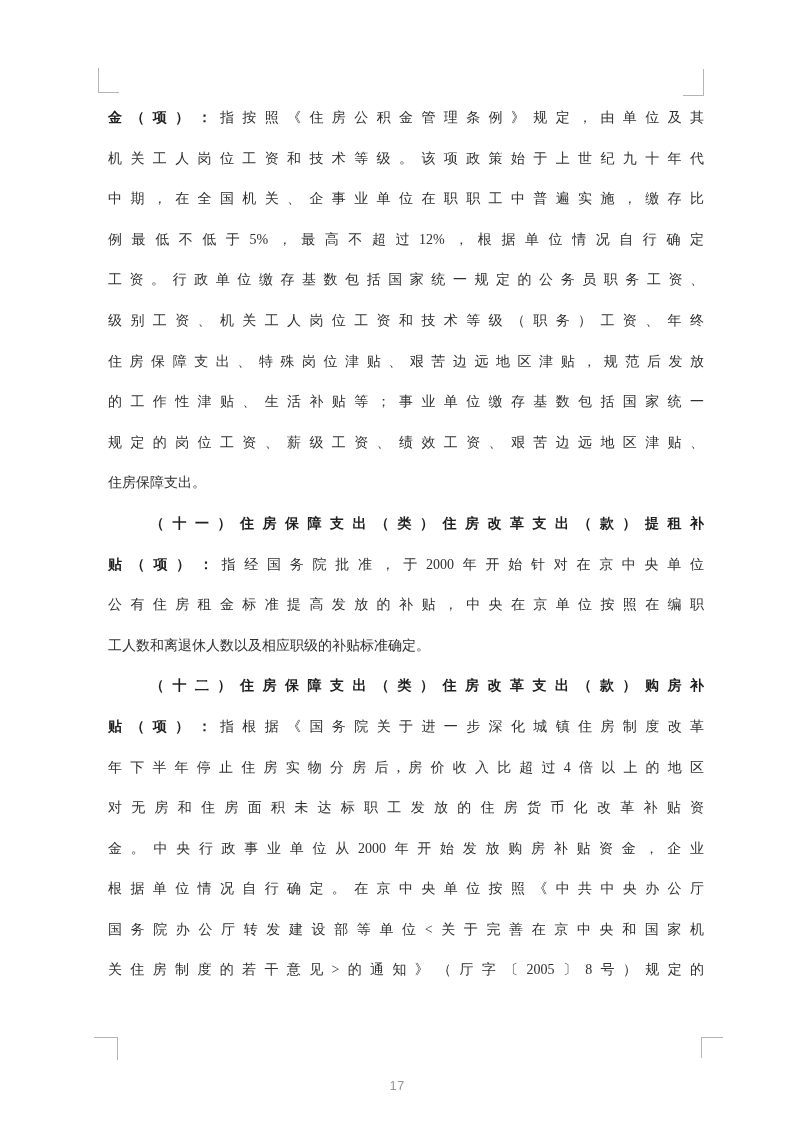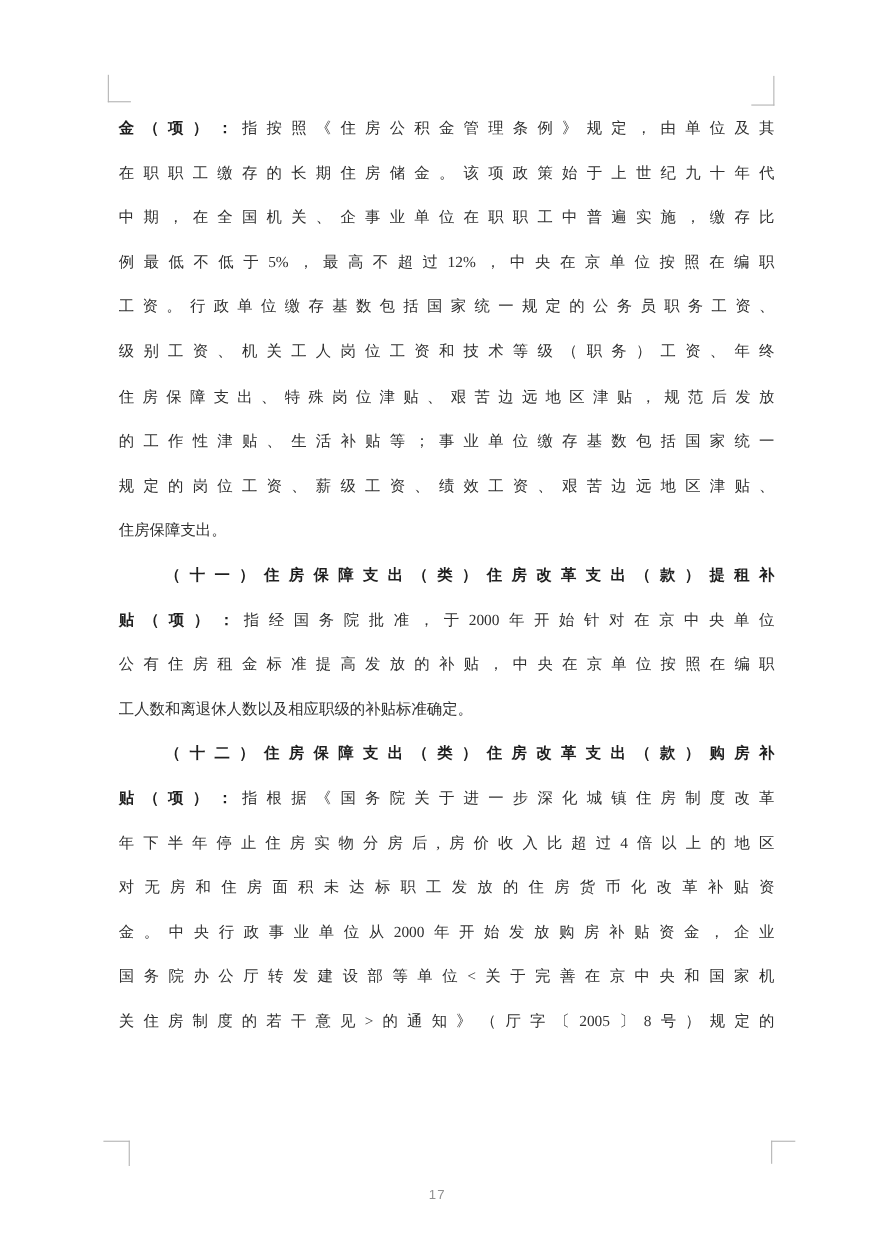--- a/index.html
+++ b/index.html
@@ -85,36 +85,37 @@
 <body>
 
 <div class="page">
   <div class="crop-mark tl"></div>
   <div class="crop-mark tr"></div>
   <div class="crop-mark bl"></div>
   <div class="crop-mark br"></div>
 
   <div class="text-body">
       <div class="line"><b>金（项）：</b><span>指按照《住房公积金管理条例》规定，由单位及其</span></div>
-      <div class="line"><span>在职职工缴存的长期住房储金。该项政策始于上世纪九十年代</span></div>
+      <div class="line"><span>机关工人岗位工资和技术等级。该项政策始于上世纪九十年代</span></div>
       <div class="line"><span>中期，在全国机关、企事业单位在职职工中普遍实施，缴存比</span></div>
-      <div class="line"><span>例最低不低于5%，最高不超过12%，中央在京单位按照在编职</span></div>
+      <div class="line"><span>例最低不低于5%，最高不超过12%，根据单位情况自行确定</span></div>
       <div class="line"><span>工资。行政单位缴存基数包括国家统一规定的公务员职务工资、</span></div>
       <div class="line"><span>级别工资、机关工人岗位工资和技术等级（职务）工资、年终</span></div>
       <div class="line"><span>住房保障支出、特殊岗位津贴、艰苦边远地区津贴，规范后发放</span></div>
       <div class="line"><span>的工作性津贴、生活补贴等；事业单位缴存基数包括国家统一</span></div>
       <div class="line"><span>规定的岗位工资、薪级工资、绩效工资、艰苦边远地区津贴、</span></div>
       <div class="line para-end"><span>住房保障支出。</span></div>
       <div class="line indent"><b>（十一）住房保障支出（类）住房改革支出（款）提租补</b></div>
       <div class="line"><b>贴（项）：</b><span>指经国务院批准，于2000年开始针对在京中央单位</span></div>
       <div class="line"><span>公有住房租金标准提高发放的补贴，中央在京单位按照在编职</span></div>
       <div class="line para-end"><span>工人数和离退休人数以及相应职级的补贴标准确定。</span></div>
       <div class="line indent"><b>（十二）住房保障支出（类）住房改革支出（款）购房补</b></div>
       <div class="line"><b>贴（项）：</b><span>指根据《国务院关于进一步深化城镇住房制度改革</span></div>
       <div class="line"><span>年下半年停止住房实物分房后,房价收入比超过4倍以上的地区</span></div>
       <div class="line"><span>对无房和住房面积未达标职工发放的住房货币化改革补贴资</span></div>
       <div class="line"><span>金。中央行政事业单位从2000年开始发放购房补贴资金，企业</span></div>
+      <div class="line"><span>根据单位情况自行确定。在京中央单位按照《中共中央办公厅</span></div>
       <div class="line"><span>国务院办公厅转发建设部等单位&lt;关于完善在京中央和国家机</span></div>
       <div class="line"><span>关住房制度的若干意见&gt;的通知》（厅字〔2005〕8号）规定的</span></div>
     </div>
 
   <div class="page-number">17</div>
 </div>
 
 </body></html>

